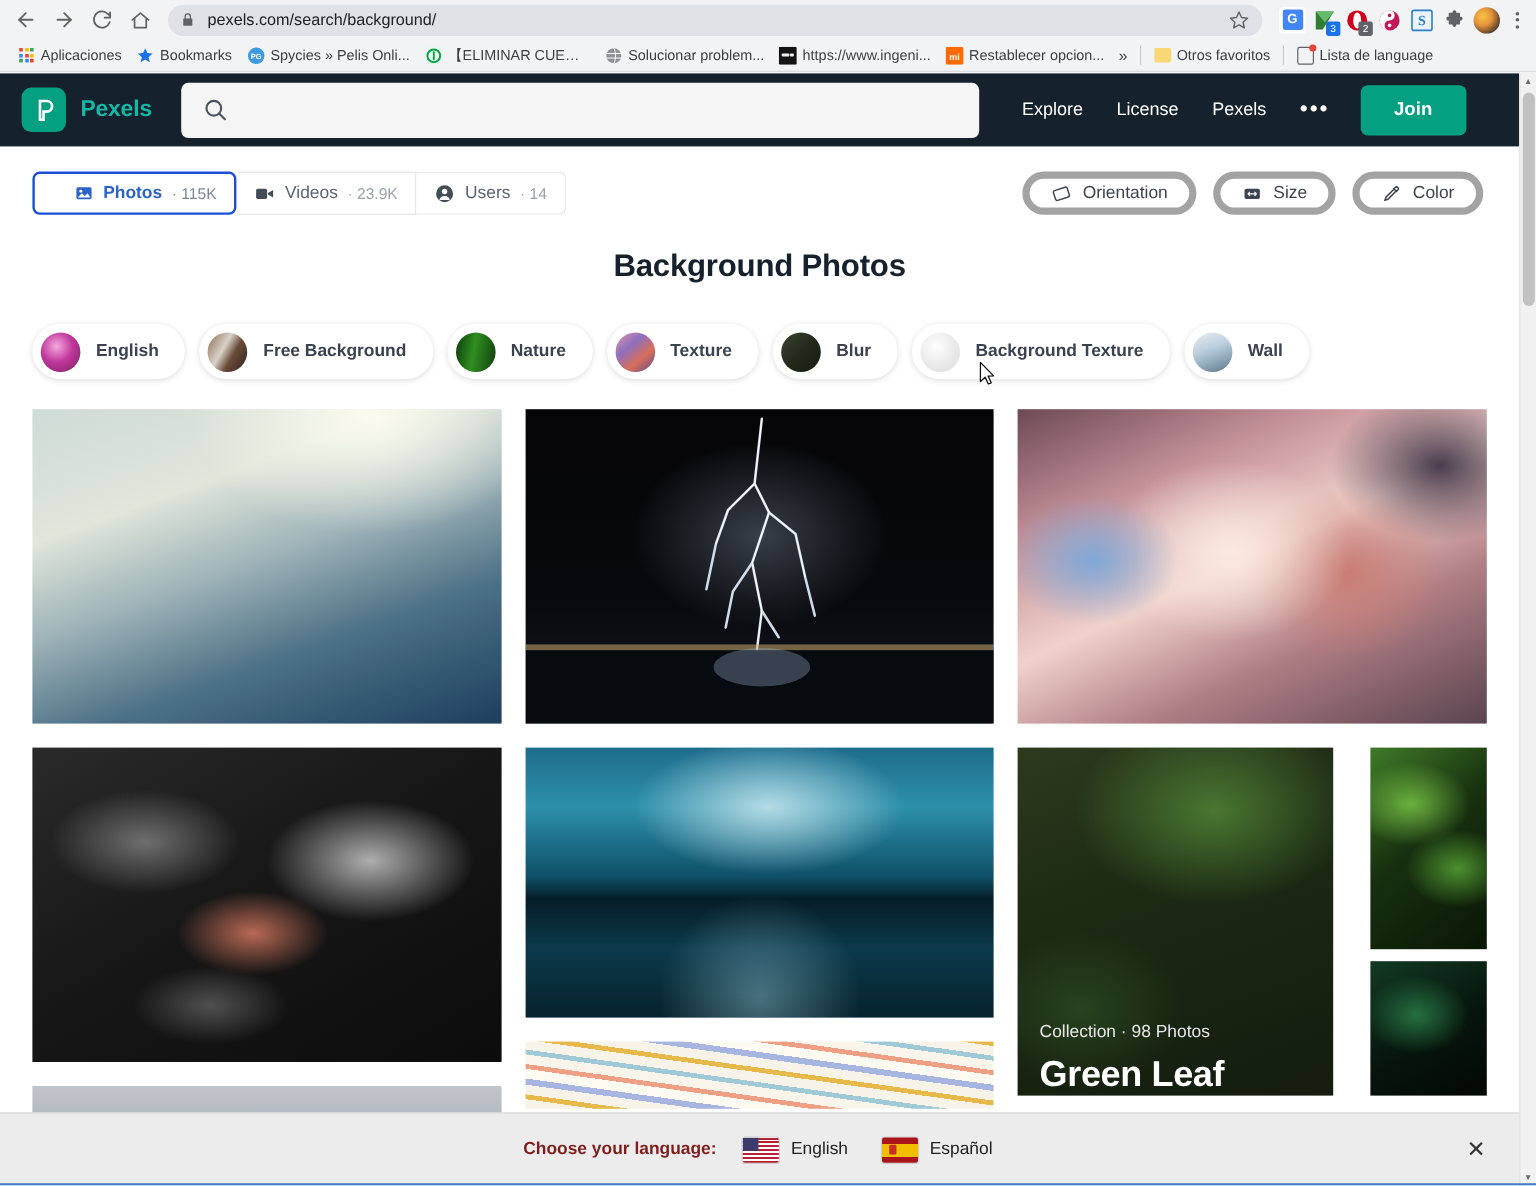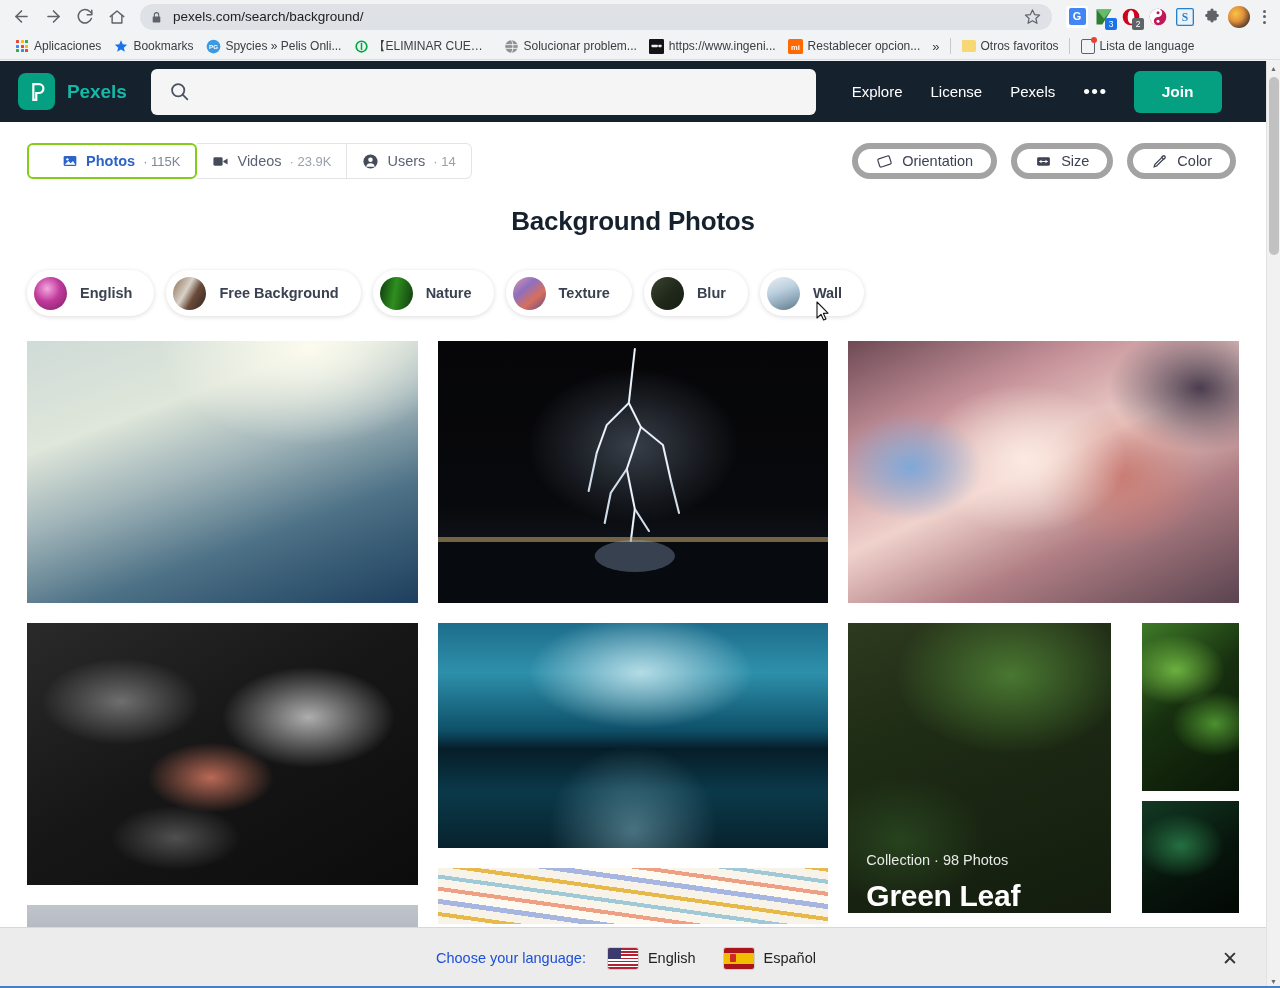--- a/index.html
+++ b/index.html
@@ -123,21 +123,21 @@
   .tabs { display:flex; align-items:center; }
   .tab {
     display:flex; align-items:center; gap:8px; height:36px; padding: 0 15px;
     border:1px solid #e3e4e6; font-size:14.5px; color:#5b6373;
     background:#fff; white-space:nowrap;
   }
   .tab:first-child { border-radius:6px 0 0 6px; }
   .tab:last-child { border-radius:0 6px 6px 0; }
   .tab + .tab { border-left:none; }
   .tab.active {
-    border:2px solid #84cc16; border-radius:6px; color:#2b63c9; font-weight:bold;
+    border:2px solid #1d4ed8; border-radius:6px; color:#2b63c9; font-weight:bold;
     z-index:2; position:relative;padding-left:32px;
   }
   .tab .cnt { color:#9aa0ab; font-weight:normal; font-size:13px;}
   .tab.active .cnt { color:#7d8796; }
   .tab-ico { width:17px;height:17px;flex:none;display:flex;align-items:center;justify-content:center;}
 
   .filter-right { margin-left:auto; display:flex; gap:14px; }
   .pillbtn {
     display:flex;align-items:center;gap:9px;height:36px;padding:0 18px;
     border:6px solid #a3a3a3;border-radius:19px;background:#fff;
@@ -176,21 +176,21 @@
   .coll-sub { color:#e8e8e8; font-size:14.5px; margin-bottom:10px; }
   .coll-title { color:#fff; font-size:30px; font-weight:bold; line-height:1.18; letter-spacing:-0.3px;}
 
   .right-split { display:flex; gap:31px; }
 
   
   .langbar {
     position:absolute; left:0; bottom:0; width:1266px; height:61px; background:#ececec;
     display:flex; align-items:center; padding: 0 20px 0 436px; border-top:1px solid #d7d7d7;
   }
-  .lang-label { font-size:14.5px; font-weight:normal; color:#1d4ed8; margin-right:22px; }
+  .lang-label { font-size:14.5px; font-weight:bold; color:#7f1d1d; margin-right:22px; }
   .lang-opt { display:flex; align-items:center; gap:10px; margin-right:28px; cursor:pointer;}
   .flag { width:30px;height:21px;border-radius:2px;flex:none;overflow:hidden;position:relative;
           box-shadow:0 0 0 1px rgba(0,0,0,.12);}
   .lang-name { font-size:14.5px; color:#222; }
   .lang-close { margin-left:auto; font-size:19px; color:#333; cursor:pointer; padding-right:8px;}
 
   
   .vscroll { position:absolute; right:0; top:61px; width:14px; height:927px; background:#f1f1f1;
              border-left:1px solid #e2e2e2;}
   .vscroll .up,.vscroll .down{height:14px;display:flex;align-items:center;justify-content:center;color:#6b6b6b;font-size:7px;}
@@ -498,20 +498,24 @@
         </div>
         <div class="chip">
           <span class="cimg" style="background:linear-gradient(140deg,#e09aa8 0%,#8e6fc0 35%,#d86f5c 65%,#5e4b8c 100%)"></span>
           <span class="clbl">Texture</span>
         </div>
         <div class="chip">
           <span class="cimg" style="background:linear-gradient(135deg,#3b4430 0%,#222a1c 50%,#161c12 100%)"></span>
           <span class="clbl">Blur</span>
         </div>
         <div class="chip">
+          <span class="cimg" style="background:radial-gradient(circle at 40% 35%,#fdfdfd 0%,#e8e8e8 60%,#d8d8d8 100%)"></span>
+          <span class="clbl">Background Texture</span>
+        </div>
+        <div class="chip">
           <span class="cimg" style="background:linear-gradient(160deg,#e9eef2 0%,#bcd0df 40%,#8ea7b8 70%,#5e7686 100%)"></span>
           <span class="clbl">Wall</span>
         </div>
 
       </div>
 
       <div class="grid">
 
         <div class="col">
           <div class="ph" style="height:262px;background:

